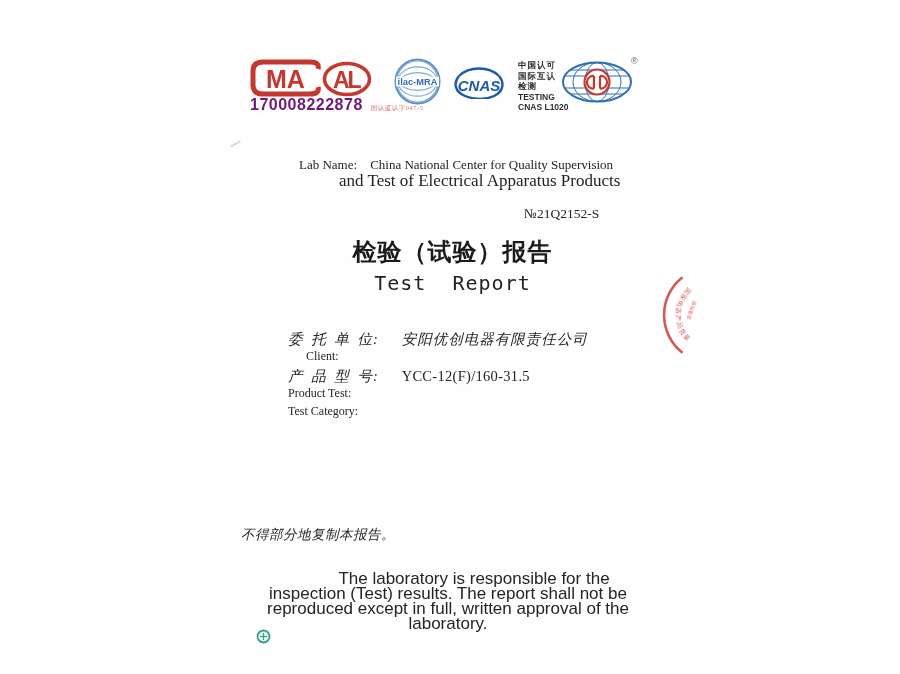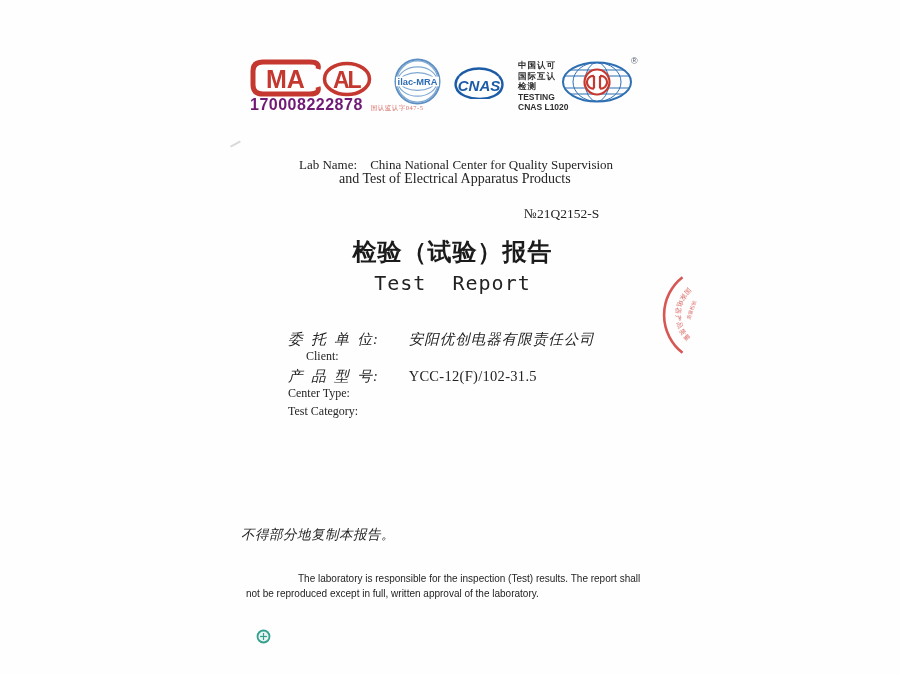--- a/index.html
+++ b/index.html
@@ -26,48 +26,48 @@
   .red-fill{fill:var(--logo-red);}
   .blue-stroke{stroke:var(--logo-blue);fill:none;}
   .ilac-line{stroke:#7fa8d2;fill:none;stroke-width:1.2;}
   .cnas-stroke{stroke:var(--cnas-blue);fill:none;}
 
   
   .lab-zh{left:285px;top:135px;font-family:"Liberation Sans",sans-serif;font-weight:bold;
           font-size:15px;color:#1d1d1d;letter-spacing:.5px;white-space:nowrap;}
   .lab-en1{left:299px;top:157px;font-size:13px;white-space:nowrap;}
   .lab-en1 .gap{display:inline-block;width:13px;}
-  .lab-en2{left:339px;top:171px;font-size:14px;white-space:nowrap;}
+  .lab-en2{left:339px;top:171px;font-size:17px;white-space:nowrap;}
   .report-no{left:524px;top:206px;font-size:13.5px;white-space:nowrap;}
   .report-no .no-val{}
 
   
   .title-wrap{left:230px;top:236px;width:445px;text-align:center;}
   .title-zh{font-family:"Liberation Sans",sans-serif;font-weight:bold;font-size:24px;
             letter-spacing:1px;color:#1b1b1b;}
   .title-en{margin-top:3px;font-family:"DejaVu Sans Mono",monospace;font-size:20px;
             letter-spacing:1px;color:#222;white-space:pre;}
 
   
   .fields{left:288px;top:330px;}
   .frow{margin-bottom:1px;}
   .l1{font-size:14.5px;line-height:19px;white-space:nowrap;}
   .flabel{display:inline-block;min-width:100px;white-space:pre;word-spacing:3px;
           letter-spacing:1px;font-style:italic;}
-  .fvalue{margin-left:17px;font-style:italic;letter-spacing:1px;}
+  .fvalue{margin-left:10px;font-style:italic;letter-spacing:1px;}
   .fvalue.latin{font-style:normal;letter-spacing:.3px;}
   .l2{font-size:12px;line-height:15px;margin-bottom:3px;color:#242424;}
   .l2.indent{padding-left:18px;}
 
   
   .disc-zh{left:241px;top:524px;width:402px;font-size:13.5px;line-height:21px;
            font-style:italic;letter-spacing:.5px;}
   .disc-zh .ind{padding-left:30px;}
   .disc-en{left:246px;top:571px;width:404px;font-family:"Liberation Sans",sans-serif;
-           font-size:10px;line-height:15px;text-indent:52px;color:#242424;}
+           font-size:17px;line-height:15px;text-indent:52px;color:#242424;text-align:center;}
 
   
   .stamp-svg{left:650px;top:258px;}
   .stamp-arc{stroke:var(--stamp-red);stroke-width:2.6;fill:none;opacity:.85;}
   .stamp-text{font-size:6.5px;letter-spacing:1.2px;fill:var(--stamp-red);opacity:.8;}
   .stamp-text2{font-size:5px;fill:var(--stamp-red);opacity:.7;}
   .seal-svg{left:256px;top:629px;}
   .scratch{left:230px;top:143px;width:11px;height:2px;background:#c9c9c9;opacity:.7;
            transform:rotate(-28deg);}
 </style>
@@ -162,23 +162,23 @@
     <div class="frow">
       <div class="l1">
         <span class="flabel">委 托 单 位:</span>
         <span class="fvalue">安阳优创电器有限责任公司</span>
       </div>
       <div class="l2 indent">Client:</div>
     </div>
     <div class="frow">
       <div class="l1">
         <span class="flabel">产 品 型 号:</span>
-        <span class="fvalue latin">YCC-12(F)/102-31.5</span>
+        <span class="fvalue latin">YCC-12(F)/160-31.5</span>
       </div>
-      <div class="l2">Center Type:</div>
+      <div class="l2">Product Test:</div>
     </div>
     <div class="frow">
       <div class="l2">Test Category:</div>
     </div>
   </div>
 
   <div class="abs disc-zh">
     <div>不得部分地复制本报告。</div>
   </div>
   <div class="abs disc-en">The laboratory is responsible for the inspection (Test) results. The report shall not be reproduced except in full, written approval of the laboratory.</div>

